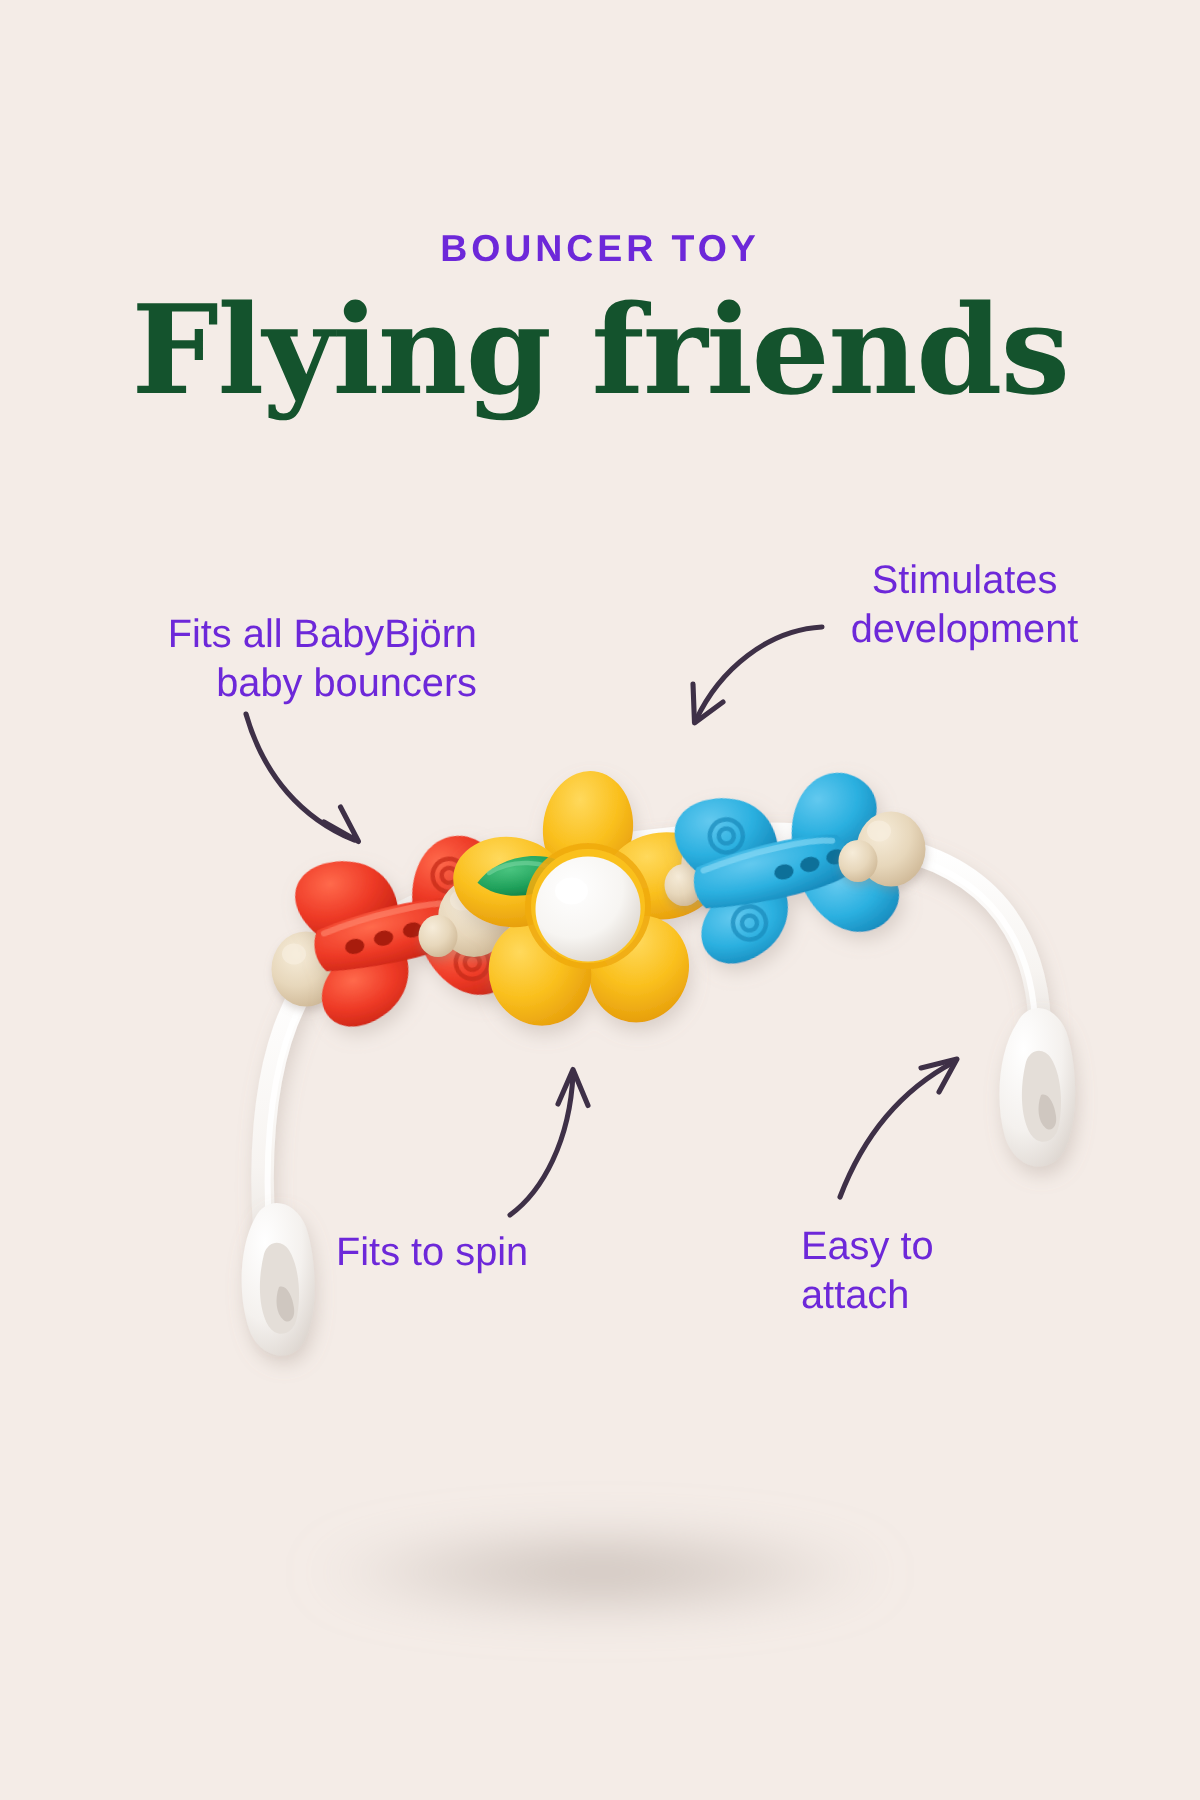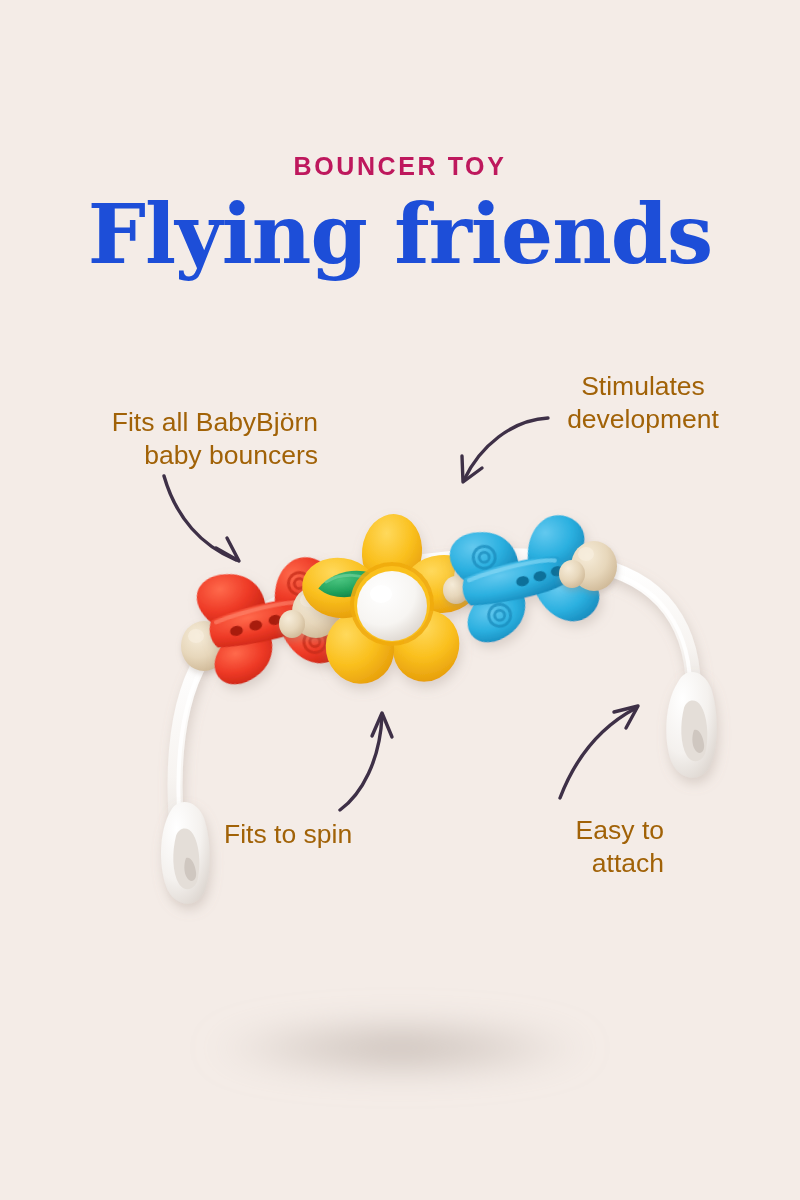--- a/index.html
+++ b/index.html
@@ -26,50 +26,50 @@
   .eyebrow {
     position: absolute;
     top: 152px;
     left: 0;
     width: 800px;
     text-align: center;
     font-family: "Liberation Sans", sans-serif;
     font-size: 25px;
     font-weight: bold;
     letter-spacing: 2.6px;
-    color: #be185d;
+    color: #6d28d9;
     white-space: nowrap;
   }
   .headline {
     position: absolute;
     top: 186px;
     left: 0;
     width: 800px;
     text-align: center;
     font-family: "DejaVu Serif", "Liberation Serif", serif;
     font-size: 82px;
     font-weight: bold;
     letter-spacing: -1px;
-    color: #1d4ed8;
+    color: #14532d;
     white-space: nowrap;
   }
 
   
   .anno {
     position: absolute;
     font-family: "Liberation Sans", sans-serif;
     font-size: 26.5px;
     line-height: 1.26;
-    color: #a16207;
+    color: #6d28d9;
     white-space: pre-line;
   }
   .anno-fits      { left: 68px;  top: 406px; width: 250px; text-align: right; }
   .anno-stimulate { left: 528px; top: 370px; width: 230px; text-align: center; }
   .anno-spin      { left: 224px; top: 818px; width: 180px; text-align: left; }
-  .anno-attach    { left: 534px; top: 814px; width: 130px; text-align: right; }
+  .anno-attach    { left: 534px; top: 814px; width: 130px; text-align: left; }
 
   
   .layer {
     position: absolute;
     left: 0;
     top: 0;
     width: 800px;
     height: 1200px;
   }
   .layer.arrows { pointer-events: none; }

